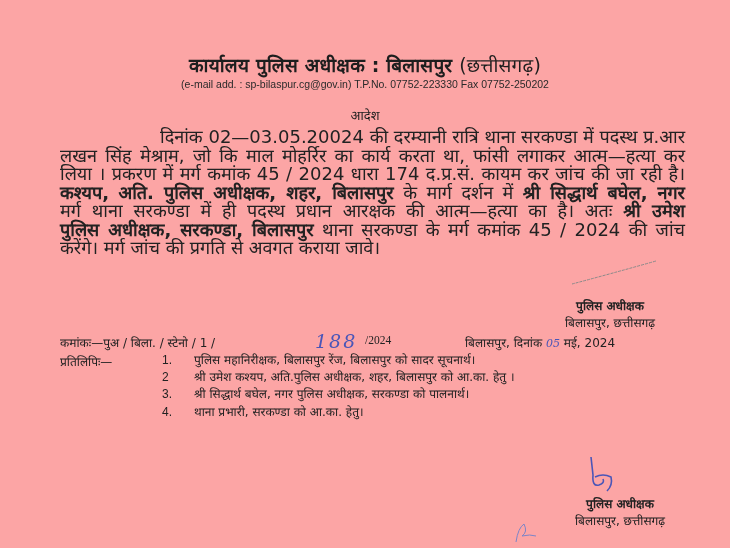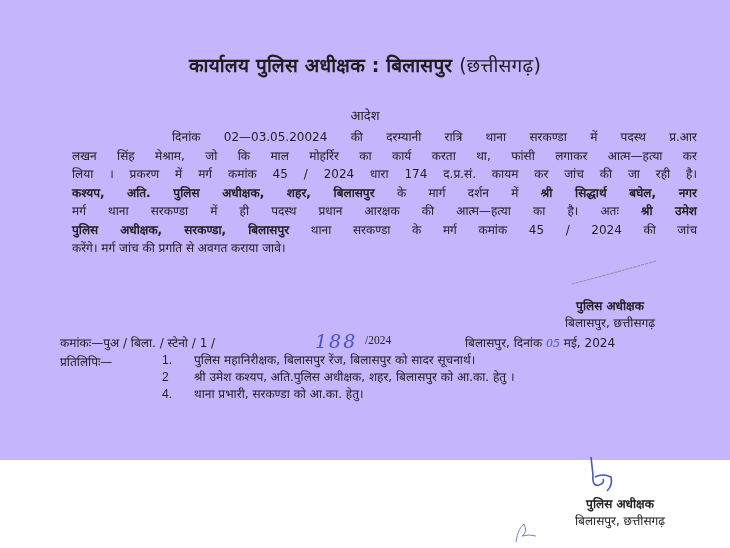--- a/index.html
+++ b/index.html
@@ -1,23 +1,23 @@
 <!DOCTYPE html>
 <html><head>
   <meta charset="utf-8">
   <style>
     html, body { margin: 0; padding: 0; background: #ffffff; }
     body { width: 730px; height: 548px; position: relative; overflow: hidden; font-family: "DejaVu Sans", sans-serif; color: #1e1e1e; }
-    .doc { position: absolute; left: 0; top: 0; width: 730px; height: 460px; background: #c4b5fd; }
+    .doc { position: absolute; left: 0; top: 0; width: 730px; height: 548px; background: #fca5a5; }
     .title { position: absolute; left: 0; width: 730px; top: 52px; text-align: center; font-size: 19px; font-weight: bold; letter-spacing: 0.2px; }
     .title .state { font-weight: normal; }
     .contact { position: absolute; left: 0; width: 730px; top: 78px; text-align: center; font-size: 10.5px; font-family: "Liberation Sans", sans-serif; color: #2a2a2a; }
     .heading { position: absolute; left: 0; width: 730px; top: 106px; text-align: center; font-size: 13px; }
     .heading span { }
-    .para { position: absolute; left: 72px; width: 625px; font-size: 12px; line-height: 18.5px; text-align: justify; color: #222; }
+    .para { position: absolute; left: 60px; width: 625px; font-size: 18px; line-height: 18.5px; text-align: justify; color: #222; }
     .para .line { display: block; white-space: nowrap; text-align: justify; text-align-last: justify; }
     .para .line.last { text-align-last: left; }
     .para .line.first { padding-left: 100px; }
     b { font-weight: bold; }
     .sig-block { position: absolute; font-size: 12px; line-height: 17px; text-align: center; color: #222; }
     .sig-block .t { font-weight: bold; }
     .ref-line { position: absolute; left: 60px; top: 334px; width: 625px; font-size: 12px; color: #222; }
     .ref-line .left { position: absolute; left: 0; top: 0; white-space: nowrap; }
     .ref-line .hand-num { position: absolute; left: 255px; top: -4px; font-family: "DejaVu Serif", serif; font-style: italic; font-size: 19px; color: #4a56b8; letter-spacing: 2px; }
     .ref-line .year { position: absolute; left: 305px; top: 0; font-family: Liberation Serif, serif; font-size: 11.5px; }
@@ -31,20 +31,21 @@
   </style>
 </head>
 <body>
 
 <div class="doc">
 
   <div class="title">
     <span>कार्यालय पुलिस अधीक्षक : बिलासपुर</span>
     <span class="state">(छत्तीसगढ़)</span>
   </div>
+  <div class="contact">(e-mail add. : sp-bilaspur.cg@gov.in) T.P.No. 07752-223330 Fax 07752-250202</div>
 
   <div class="heading">
     <span>आदेश</span>
   </div>
 
   <div class="para" style="top:128px;">
     <span class="line first">दिनांक 02—03.05.20024 की दरम्यानी रात्रि थाना सरकण्डा में पदस्थ प्र.आर</span>
     <span class="line">लखन सिंह मेश्राम, जो कि माल मोहर्रिर का कार्य करता था, फांसी लगाकर आत्म—हत्या कर</span>
     <span class="line">लिया । प्रकरण में मर्ग कमांक 45 / 2024 धारा 174 द.प्र.सं. कायम कर जांच की जा रही है।</span>
     <span class="line">
@@ -81,20 +82,21 @@
       <span>बिलासपुर,  दिनांक</span>
       <span class="hand-day">05</span>
       <span>मई, 2024</span>
     </span>
   </div>
 
   <div class="copy-label">प्रतिलिपिः—</div>
   <ul class="copy-list">
     <li><span class="num">1.</span><span>पुलिस महानिरीक्षक, बिलासपुर रेंज, बिलासपुर को सादर सूचनार्थ।</span></li>
     <li><span class="num">2</span><span>श्री उमेश कश्यप, अति.पुलिस अधीक्षक, शहर, बिलासपुर को आ.का. हेतु  ।</span></li>
+    <li><span class="num">3.</span><span>श्री सिद्धार्थ बघेल, नगर पुलिस अधीक्षक, सरकण्डा को पालनार्थ।</span></li>
     <li><span class="num">4.</span><span>थाना प्रभारी, सरकण्डा को आ.का. हेतु।</span></li>
   </ul>
 
   <svg class="scribble" style="left:583px; top:455px;" width="40" height="40">
     <path d="M8 2 L 10 20 Q 9 32 16 30 Q 22 28 20 24 M12 22 Q 20 18 28 22 Q 30 30 24 36" stroke="#4a56b8" stroke-width="1.6" fill="none"></path>
   </svg>
 
   <div class="sig-block" style="left:545px; top:496px; width:150px;">
     <div class="t">पुलिस अधीक्षक</div>
     <div>बिलासपुर, छत्तीसगढ़</div>

